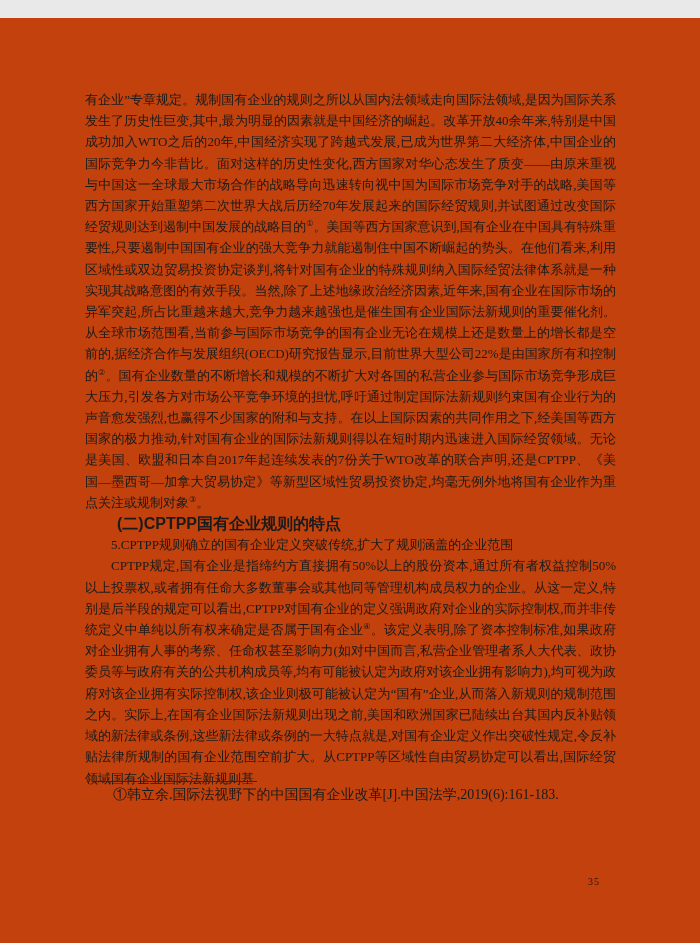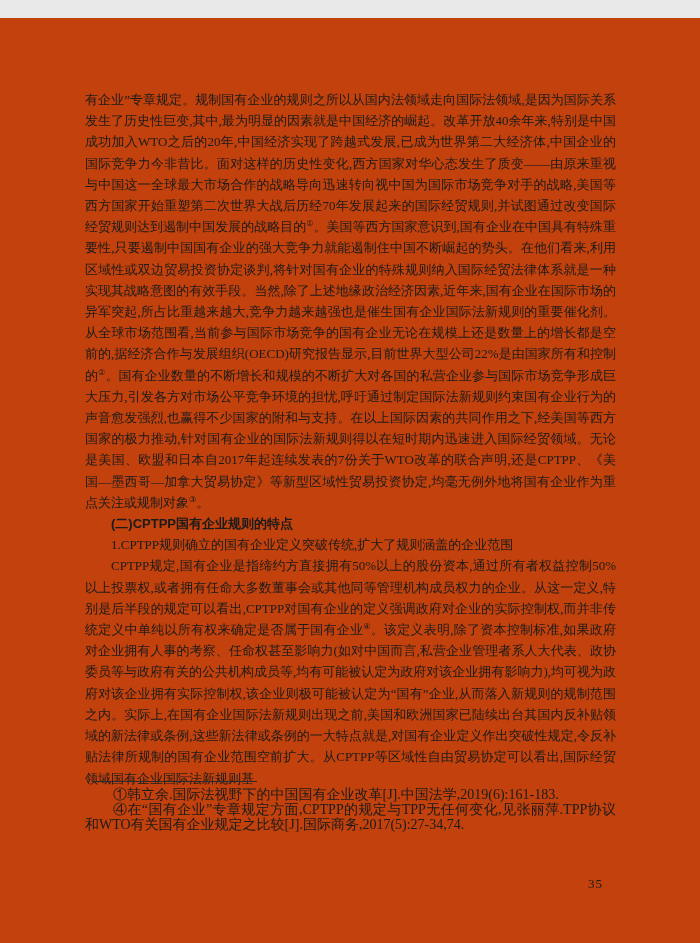--- a/index.html
+++ b/index.html
@@ -15,48 +15,47 @@
   .text-block{
     position:absolute;left:85px;top:71px;width:531px;
     font-size:13px;line-height:21.2px;
     text-align:justify;text-justify:inter-ideograph;
   }
   p{margin:0;}
   .indent{text-indent:2em;}
   .heading{
     font-weight:bold;text-indent:2em;
     font-family:"Liberation Sans","DejaVu Sans",sans-serif;
-    font-size:13px;
+    font-size:16px;
   }
   sup{font-size:8px;line-height:0;vertical-align:super;}
   .footnotes{
     position:absolute;left:85px;top:763px;width:531px;
     font-size:14px;line-height:14.8px;
     text-align:justify;text-justify:inter-ideograph;
   }
   .fn-rule{width:164px;height:0;border-top:1px solid #2a2a2a;margin:0 0 6px 8px;}
   .fn{text-indent:2em;}
   .page-number{
     position:absolute;top:858px;left:588px;
-    font-size:13px;letter-spacing:1px;
+    font-size:10px;letter-spacing:1px;
   }
 </style>
 </head>
 <body>
 
 <div class="page">
 
   <div class="text-block">
     <p class="para">有企业”专章规定。规制国有企业的规则之所以从国内法领域走向国际法领域,是因为国际关系发生了历史性巨变,其中,最为明显的因素就是中国经济的崛起。改革开放40余年来,特别是中国成功加入WTO之后的20年,中国经济实现了跨越式发展,已成为世界第二大经济体,中国企业的国际竞争力今非昔比。面对这样的历史性变化,西方国家对华心态发生了质变——由原来重视与中国这一全球最大市场合作的战略导向迅速转向视中国为国际市场竞争对手的战略,美国等西方国家开始重塑第二次世界大战后历经70年发展起来的国际经贸规则,并试图通过改变国际经贸规则达到遏制中国发展的战略目的<sup>①</sup>。美国等西方国家意识到,国有企业在中国具有特殊重要性,只要遏制中国国有企业的强大竞争力就能遏制住中国不断崛起的势头。在他们看来,利用区域性或双边贸易投资协定谈判,将针对国有企业的特殊规则纳入国际经贸法律体系就是一种实现其战略意图的有效手段。当然,除了上述地缘政治经济因素,近年来,国有企业在国际市场的异军突起,所占比重越来越大,竞争力越来越强也是催生国有企业国际法新规则的重要催化剂。从全球市场范围看,当前参与国际市场竞争的国有企业无论在规模上还是数量上的增长都是空前的,据经济合作与发展组织(OECD)研究报告显示,目前世界大型公司22%是由国家所有和控制的<sup>②</sup>。国有企业数量的不断增长和规模的不断扩大对各国的私营企业参与国际市场竞争形成巨大压力,引发各方对市场公平竞争环境的担忧,呼吁通过制定国际法新规则约束国有企业行为的声音愈发强烈,也赢得不少国家的附和与支持。在以上国际因素的共同作用之下,经美国等西方国家的极力推动,针对国有企业的国际法新规则得以在短时期内迅速进入国际经贸领域。无论是美国、欧盟和日本自2017年起连续发表的7份关于WTO改革的联合声明,还是CPTPP、《美国—墨西哥—加拿大贸易协定》等新型区域性贸易投资协定,均毫无例外地将国有企业作为重点关注或规制对象<sup>③</sup>。</p>
     <p class="heading">(二)CPTPP国有企业规则的特点</p>
-    <p class="para indent">1.CPTPP规则确立的国有企业定义突破传统,扩大了规则涵盖的企业范围</p>
+    <p class="para indent">5.CPTPP规则确立的国有企业定义突破传统,扩大了规则涵盖的企业范围</p>
     <p class="para indent">CPTPP规定,国有企业是指缔约方直接拥有50%以上的股份资本,通过所有者权益控制50%以上投票权,或者拥有任命大多数董事会或其他同等管理机构成员权力的企业。从这一定义,特别是后半段的规定可以看出,CPTPP对国有企业的定义强调政府对企业的实际控制权,而并非传统定义中单纯以所有权来确定是否属于国有企业<sup>④</sup>。该定义表明,除了资本控制标准,如果政府对企业拥有人事的考察、任命权甚至影响力(如对中国而言,私营企业管理者系人大代表、政协委员等与政府有关的公共机构成员等,均有可能被认定为政府对该企业拥有影响力),均可视为政府对该企业拥有实际控制权,该企业则极可能被认定为“国有”企业,从而落入新规则的规制范围之内。实际上,在国有企业国际法新规则出现之前,美国和欧洲国家已陆续出台其国内反补贴领域的新法律或条例,这些新法律或条例的一大特点就是,对国有企业定义作出突破性规定,令反补贴法律所规制的国有企业范围空前扩大。从CPTPP等区域性自由贸易协定可以看出,国际经贸领域国有企业国际法新规则基</p>
   </div>
 
   <div class="footnotes">
     <div class="fn-rule"></div>
     <p class="fn">①韩立余.国际法视野下的中国国有企业改革[J].中国法学,2019(6):161-183.</p>
-    <p class="fn">④在“国有企业”专章规定方面,CPTPP的规定与TPP无任何变化,见张丽萍.TPP协议和WTO有关国有企业规定之比较[J].国际商务,2017(5):27-34,74.</p>
   </div>
 
   <div class="page-number">35</div>
 
 </div>
 
 </body></html>

